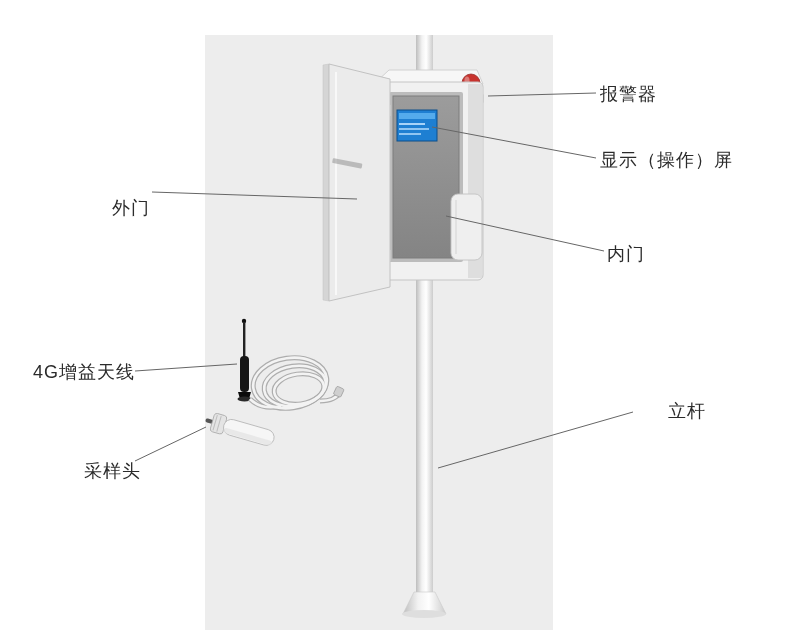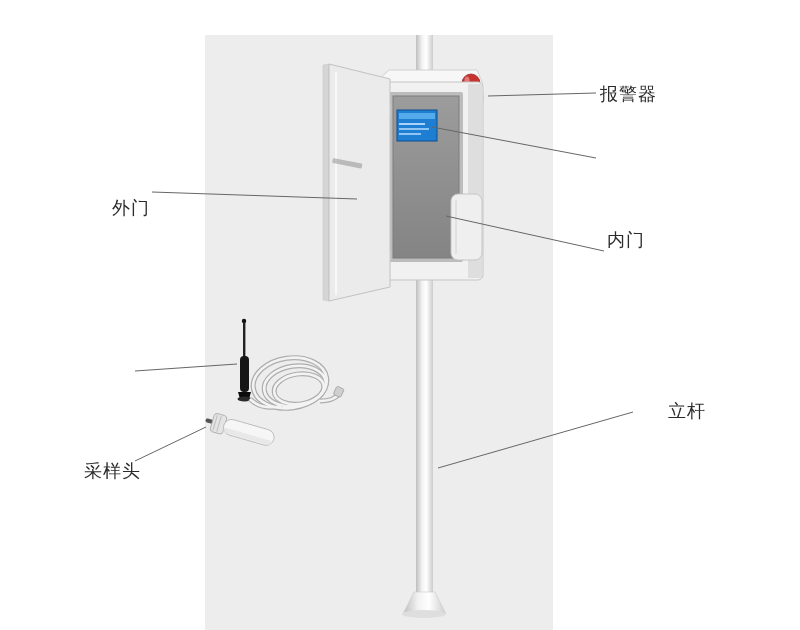--- a/index.html
+++ b/index.html
@@ -110,18 +110,20 @@
       <line x1="432" y1="127" x2="596" y2="158"></line>
       <line x1="357" y1="199" x2="152" y2="192"></line>
       <line x1="446" y1="216" x2="604" y2="251"></line>
       <line x1="237" y1="364" x2="135" y2="371"></line>
       <line x1="206" y1="427" x2="135" y2="461"></line>
       <line x1="438" y1="468" x2="633" y2="412"></line>
     </g>
   </svg>
 
   <div class="lbl" style="left:600px;top:82px">报警器</div>
+  <div class="lbl" style="left:600px;top:148px">显示（操作）屏</div>
   <div class="lbl" style="left:112px;top:196px">外门</div>
-  <div class="lbl" style="left:607px;top:228px">内门</div>
+  <div class="lbl" style="left:607px;top:242px">内门</div>
+  <div class="lbl" style="left:33px;top:360px">4G增益天线</div>
   <div class="lbl" style="left:84px;top:459px">采样头</div>
   <div class="lbl" style="left:668px;top:399px">立杆</div>
 
 </div>
 
 </body></html>

